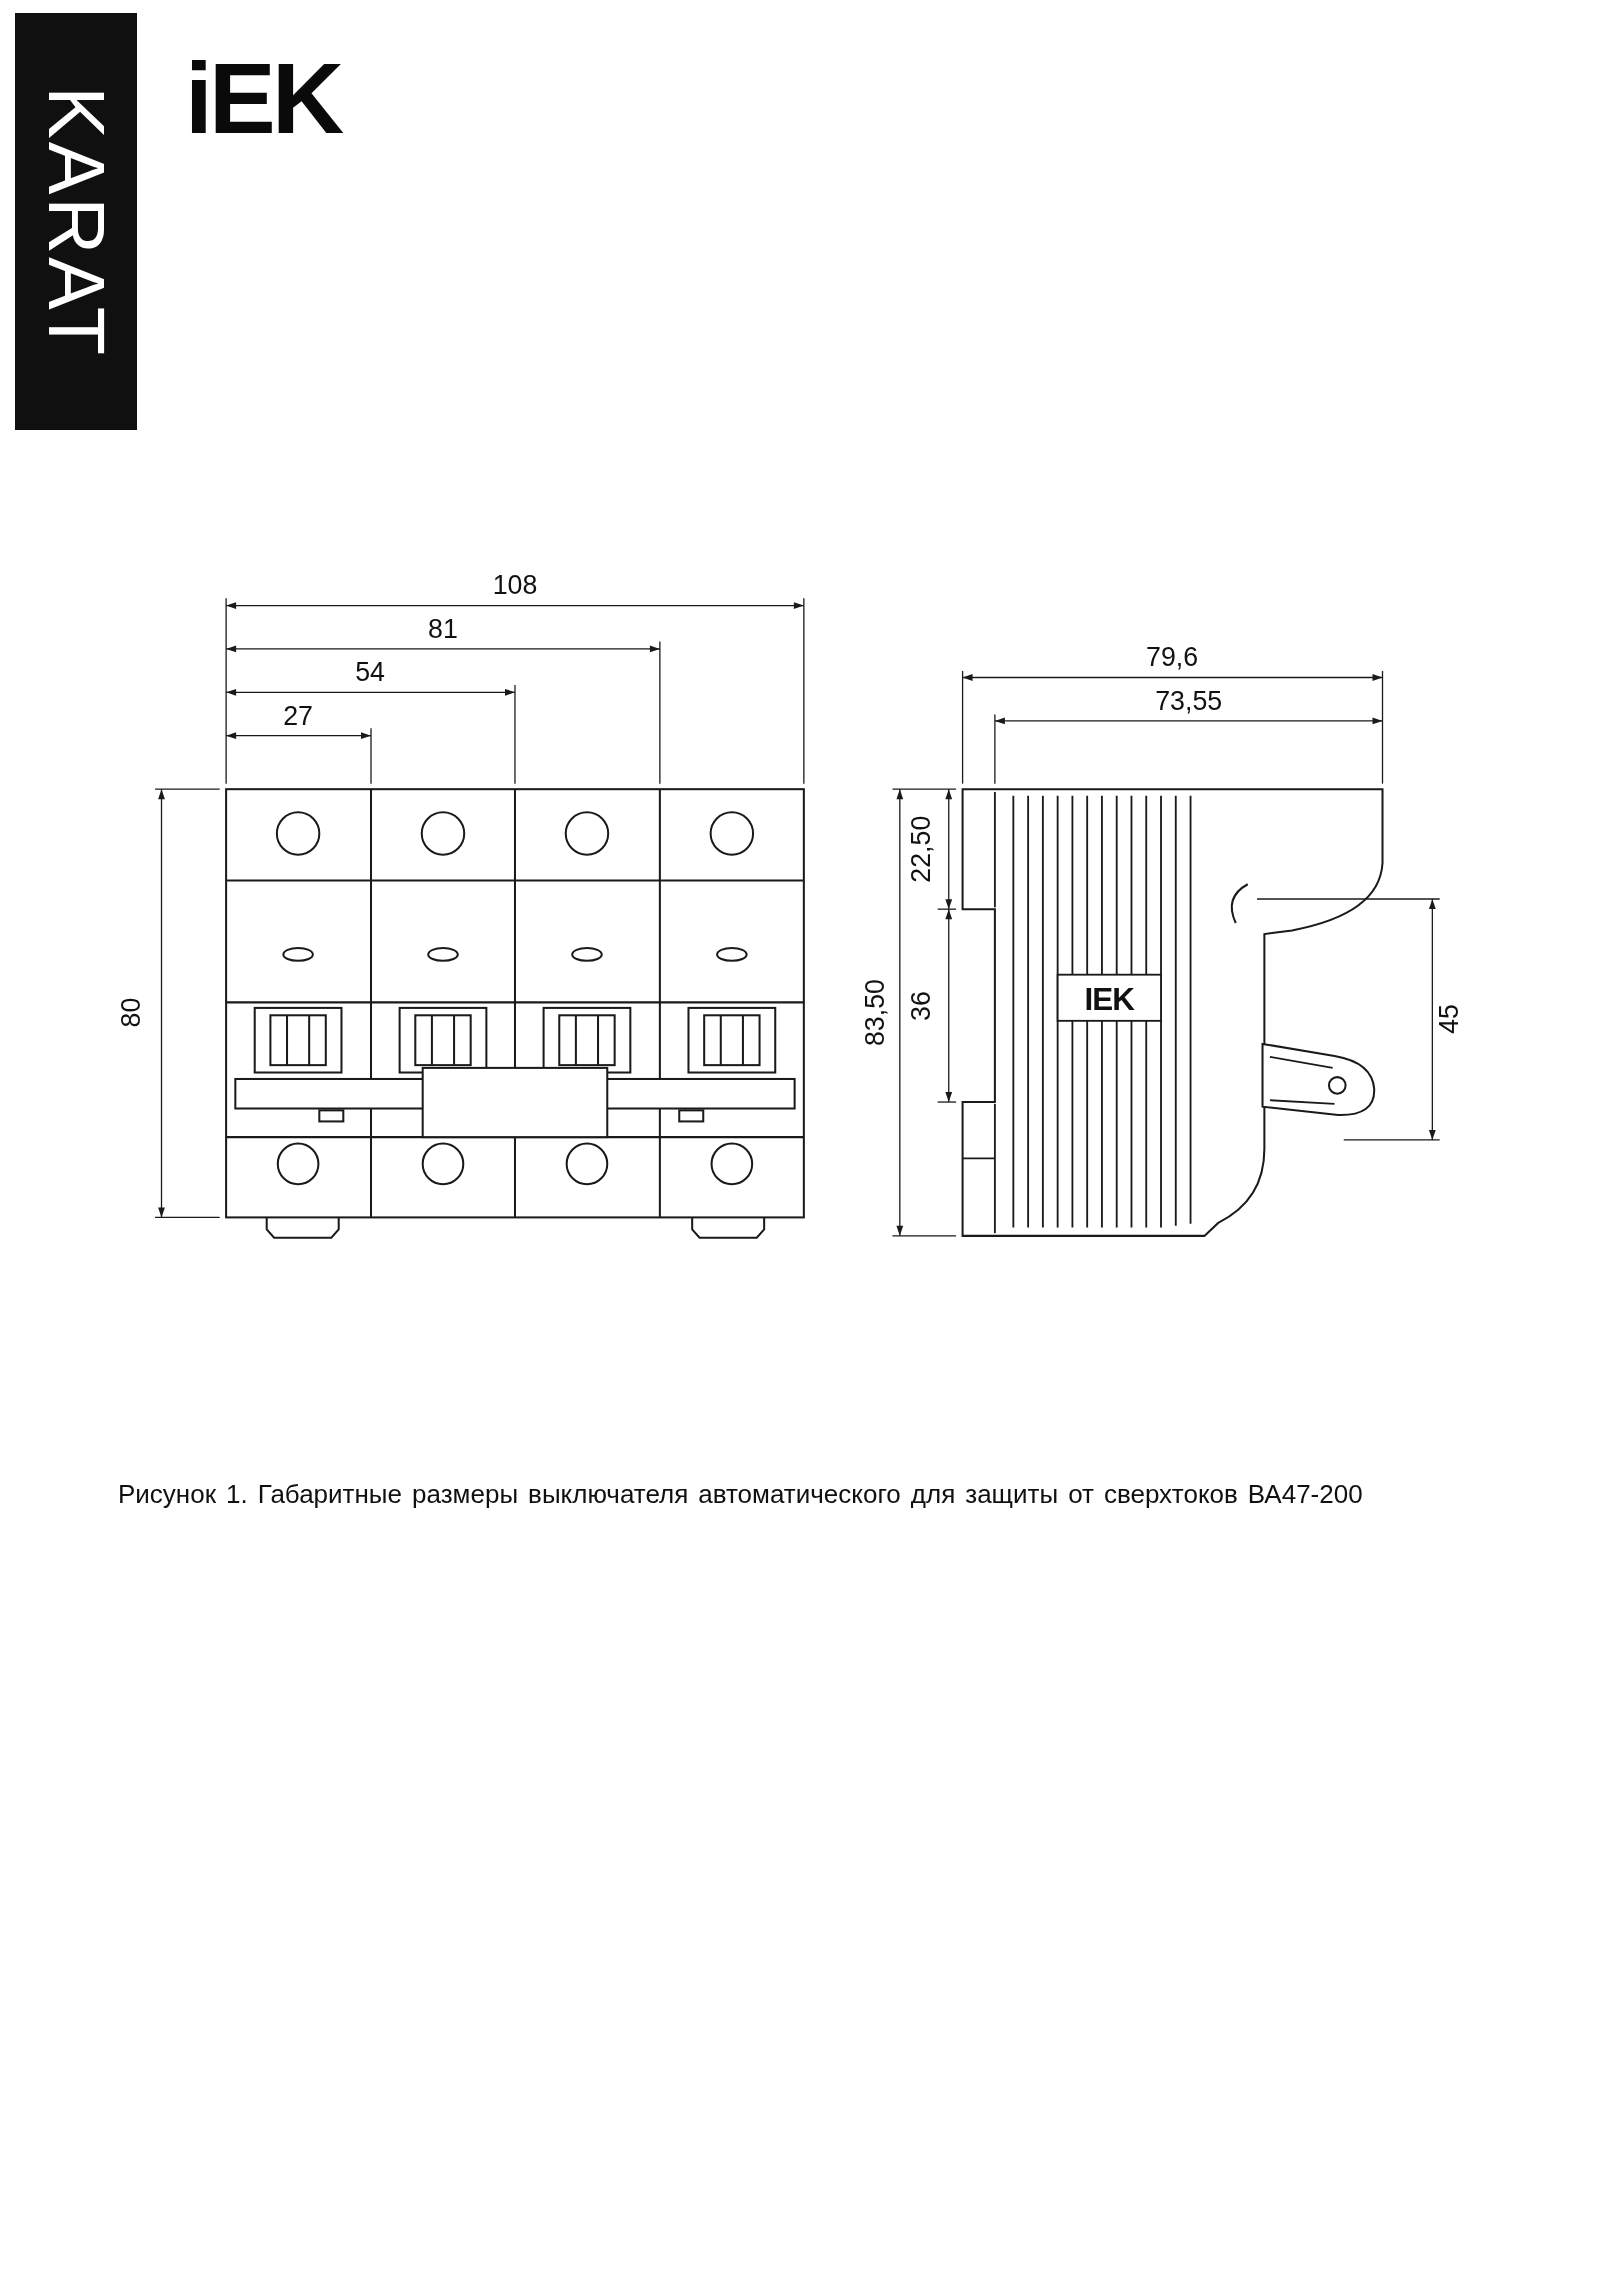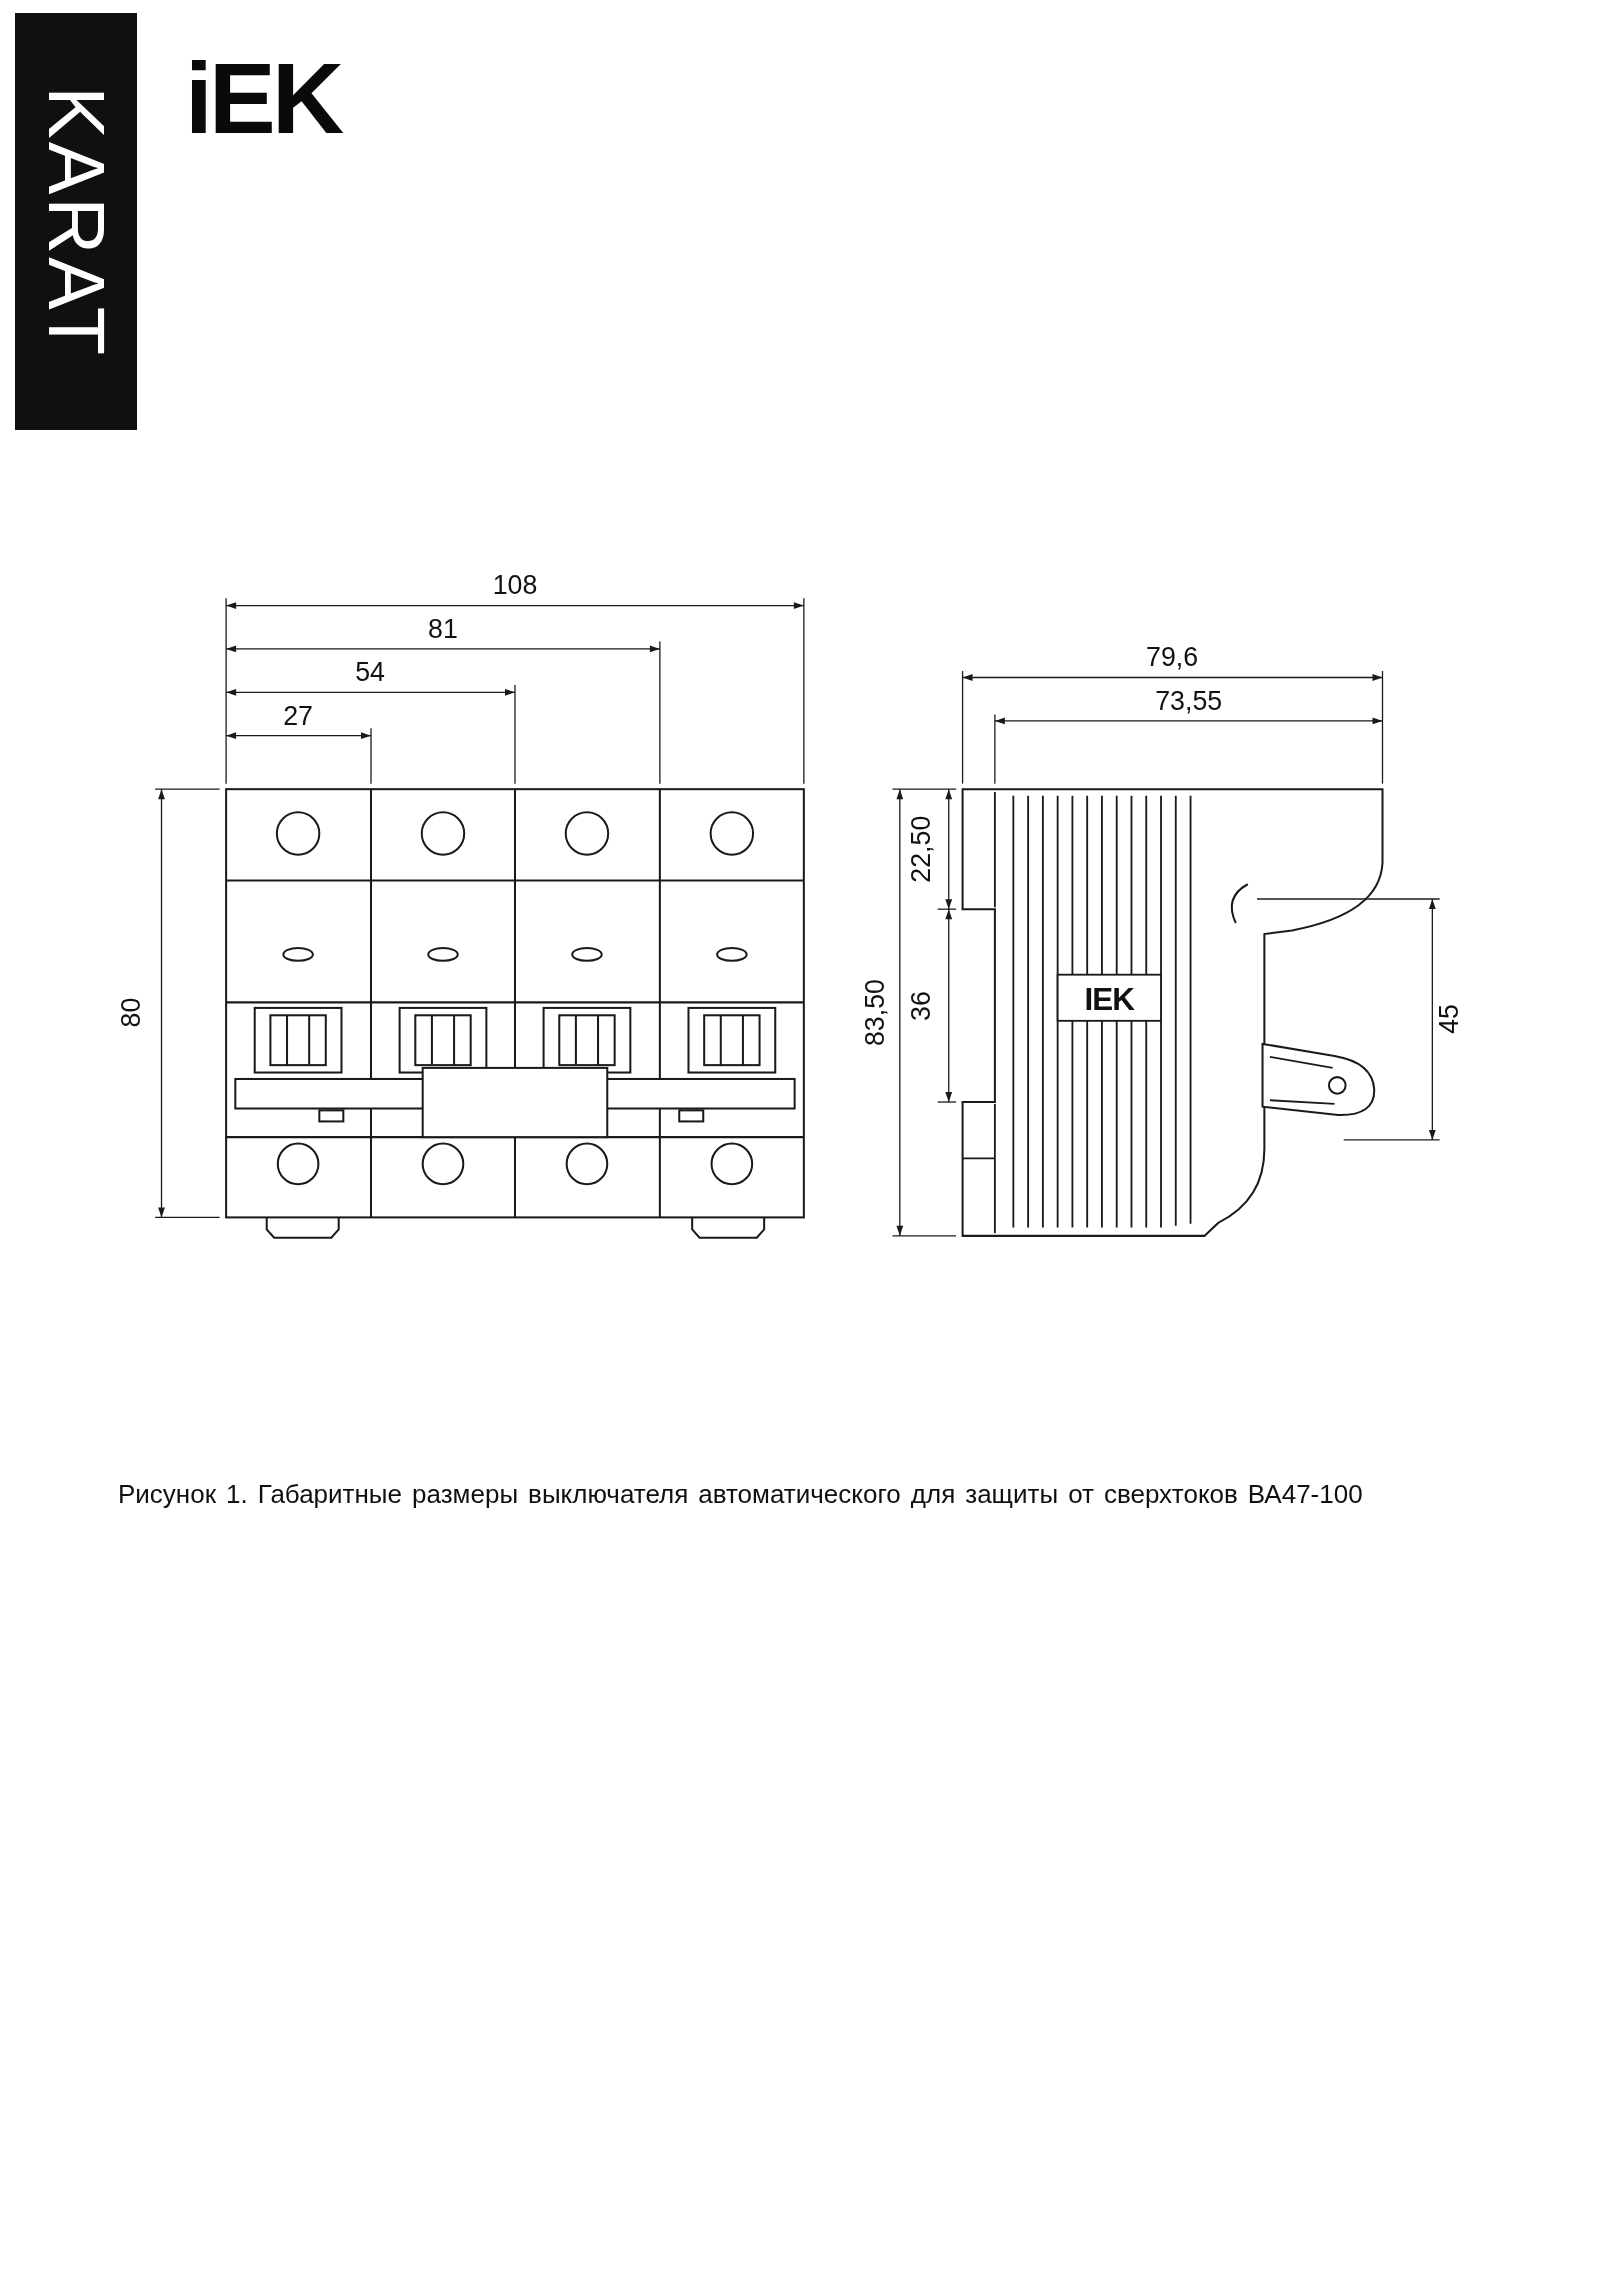--- a/index.html
+++ b/index.html
@@ -210,16 +210,16 @@
     <g text-anchor="middle">
       <text x="1270" y="722">79,6</text>
       <text x="1288" y="769">73,55</text>
       <text x="958" y="1097" transform="rotate(-90 958 1097)">83,50</text>
       <text x="1008" y="920" transform="rotate(-90 1008 920)">22,50</text>
       <text x="1008" y="1090" transform="rotate(-90 1008 1090)">36</text>
       <text x="1580" y="1104" transform="rotate(-90 1580 1104)">45</text>
     </g>
   </svg>
 
-  <div class="figure-caption">Рисунок 1. Габаритные размеры выключателя автоматического для защиты от сверхтоков ВА47-100</div>
+  <div class="figure-caption">Рисунок 1. Габаритные размеры выключателя автоматического для защиты от сверхтоков ВА47-200</div>
 
 </div>
 
 
 </body></html>

